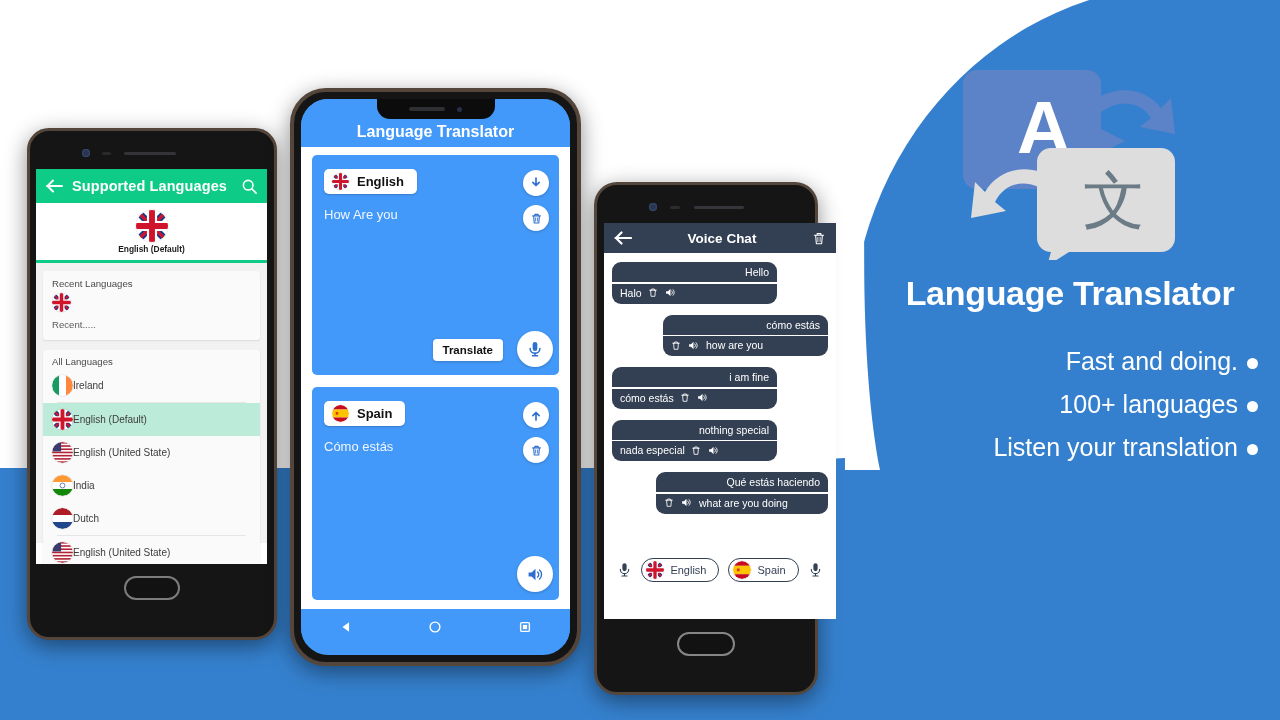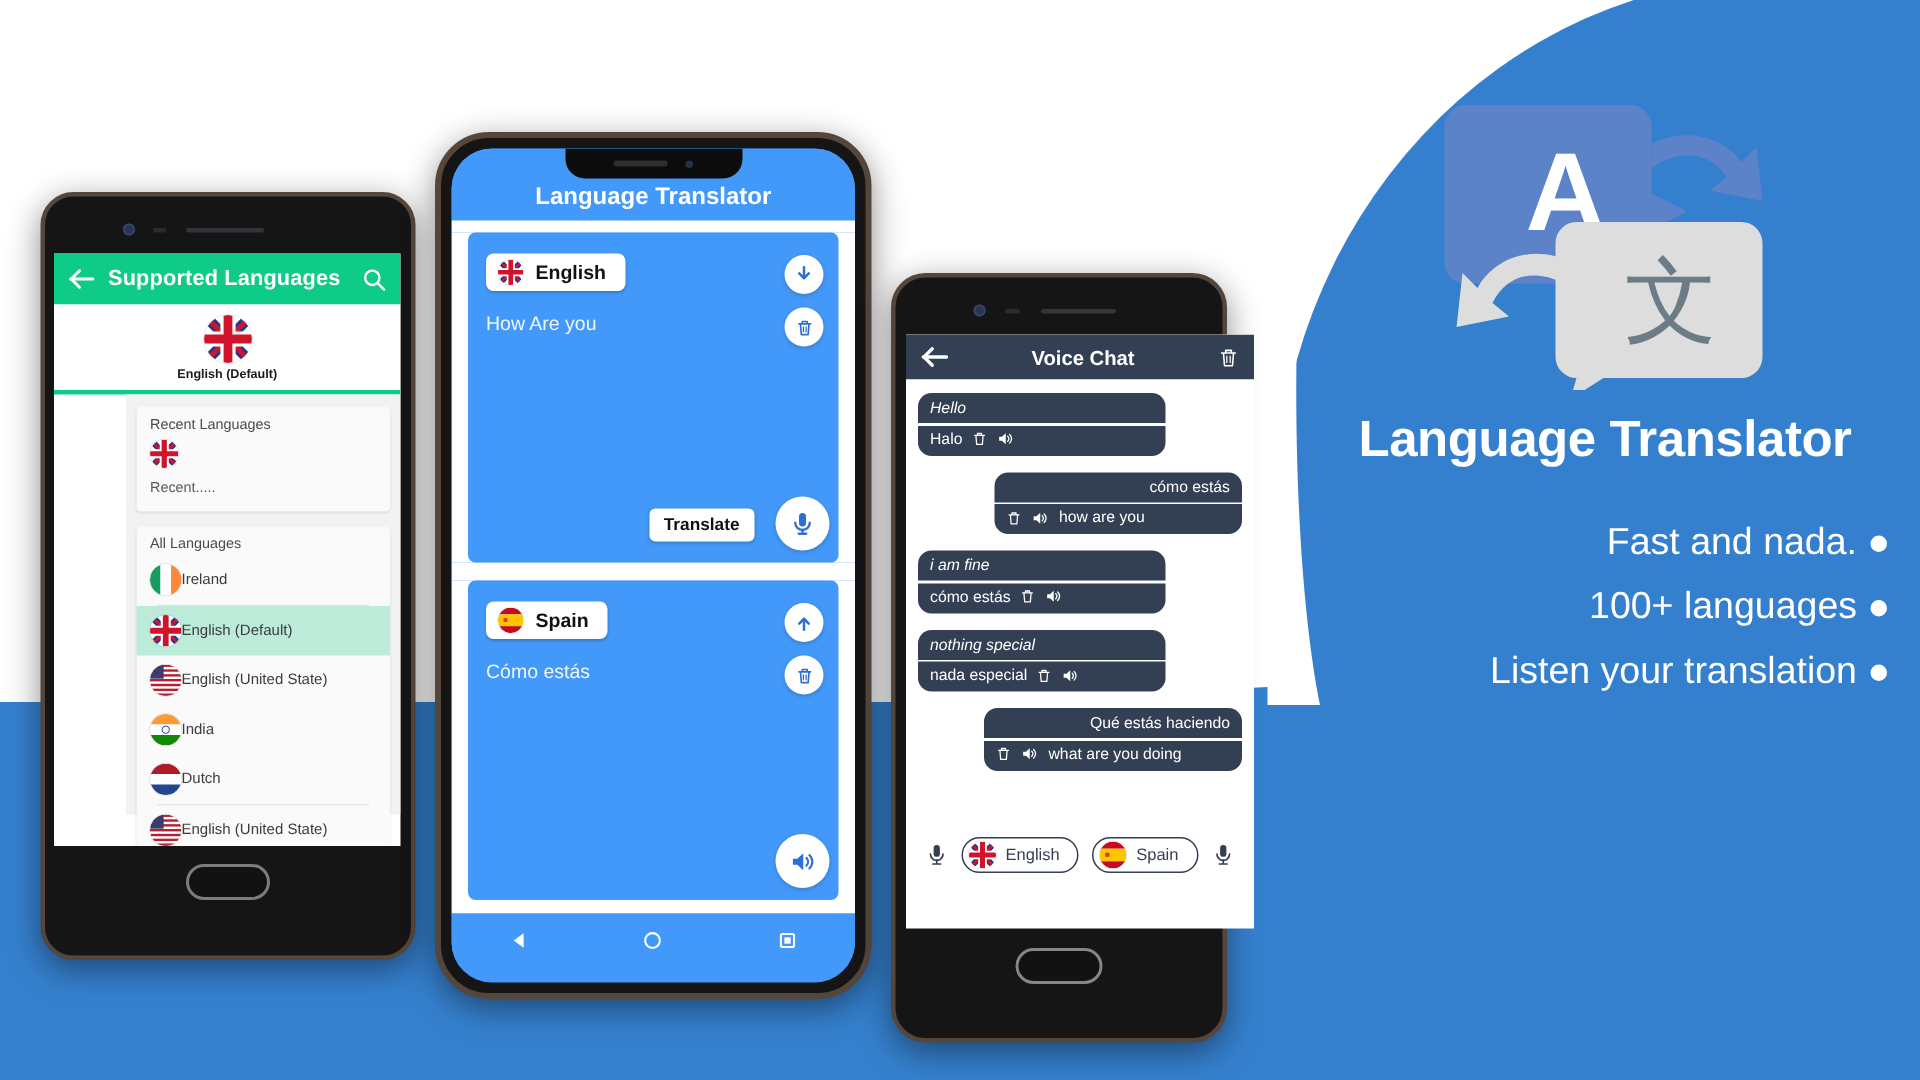--- a/index.html
+++ b/index.html
@@ -35,21 +35,21 @@
   .p1-sensor{ position:absolute; left:66px; top:21px; width:9px; height:3px; border-radius:2px; background:#2a2a2a;}
   .p1-speaker{ position:absolute; left:88px; top:21px; width:52px; height:3px; border-radius:2px; background:#32343a;}
   .p1-home { position:absolute; left:50%; top:448px; transform:translateX(-50%);
              width:56px; height:24px; border-radius:12px; border:2px solid #7c7c7c; background:#121212; }
 
   .p1-appbar{ height:34px; background:#0fcb88; display:flex; align-items:center; padding:0 10px; gap:9px; }
   .p1-title{ color:#fff; font-size:14.5px; font-weight:bold; letter-spacing:.1px; flex:1; }
   .p1-hero{ height:60px; background:#fff; display:flex; flex-direction:column; align-items:center;
             justify-content:center; border-bottom:3px solid #0fcb88; }
   .p1-hero-label{ font-size:8.4px; font-weight:bold; color:#1b1b1b; margin-top:2px; }
-  .p1-body{ background:#f2f2f2; padding:8px 7px 0 7px; height:280px;margin-left:48px; }
+  .p1-body{ background:#f2f2f2; padding:8px 7px 0 7px; height:280px; }
   .p1-card{ background:#fafafa; border-radius:3px; padding:7px 9px 10px; box-shadow:0 1px 2px rgba(0,0,0,.10); }
   .p1-card-h{ font-size:9.6px; color:#4a4a4a; margin-bottom:4px; }
   .p1-recent-name{ font-size:9.6px; color:#5a5a5a; margin-top:3px; }
   .p1-all{ background:#fafafa; border-radius:3px; margin-top:10px; padding-top:6px; box-shadow:0 1px 2px rgba(0,0,0,.10); }
   .p1-all-h{ font-size:9.6px; color:#4a4a4a; padding:0 9px 2px; }
   .p1-row{ display:flex; align-items:center; padding:5px 9px; height:33px; }
   .p1-row.sel{ background:#bdebd9; }
   .p1-row-label{ font-size:10px; color:#3c3c3c; }
   .p1-div{ height:1px; background:#e6e6e6; margin:0 14px; }
 
@@ -90,21 +90,21 @@
   .p3-home { position:absolute; left:50%; top:450px; transform:translateX(-50%);
              width:58px; height:24px; border-radius:12px; border:2px solid #868686; background:#121212; }
 
   .p3-appbar{ height:30px; background:#333f52; display:flex; align-items:center; padding:0 10px; }
   .p3-title{ color:#fff; font-size:13.5px; font-weight:bold; flex:1; text-align:center; }
   .p3-chat{ background:#fff; height:335px; padding:9px 8px 0; position:relative; }
   .bubble{ max-width:165px; margin-bottom:11px; }
   .bubble.left{ margin-right:auto; }
   .bubble.right{ margin-left:auto; }
   .bub-top{ background:#333f52; color:#fff; font-size:10.5px; padding:4px 8px; }
-  .bubble.left .bub-top{ border-radius:9px 9px 0 0; text-align:left;font-style:italic; }
+  .bubble.left .bub-top{ border-radius:9px 9px 0 0; text-align:right; }
   .bubble.right .bub-top{ border-radius:9px 9px 0 0; text-align:right; }
   .bub-bot{ background:#333f52; color:#fff; font-size:10.5px; padding:3px 8px 5px;
             display:flex; align-items:center; gap:6px; margin-top:1.5px; }
   .bubble.left .bub-bot{ border-radius:0 0 9px 9px; }
   .bubble.right .bub-bot{ border-radius:0 0 9px 9px; justify-content:flex-start; }
   .p3-bottom{ position:absolute; left:0; bottom:0; width:100%; height:36px; background:#fff;
               display:flex; align-items:center; justify-content:center; gap:9px; }
   .p3-langchip{ display:flex; align-items:center; gap:6px; border:1.4px solid #333f52; border-radius:12px;
                 padding:2px 12px 2px 4px; }
   .p3-langchip-label{ font-size:11px; color:#333f52; font-weight:500; }
@@ -642,21 +642,21 @@
         <text x="128" y="162" font-family="'Liberation Sans', sans-serif" font-size="62" fill="#6b7c86">文</text>
 
         <path d="M86,112 C62,104 40,114 30,132 l-10,-10 l-4,36 l35,-7 l-11,-9 C48,126 64,118 86,128 Z" fill="#dddddd"></path>
       </svg>
     </div>
 
     <div class="promo-title">Language Translator</div>
 
     <div class="promo-list">
       <div class="promo-li">
-        <span>Fast and nada.</span><span class="dot"></span>
+        <span>Fast and doing.</span><span class="dot"></span>
       </div>
       <div class="promo-li">
         <span>100+ languages</span><span class="dot"></span>
       </div>
       <div class="promo-li">
         <span>Listen your translation</span><span class="dot"></span>
       </div>
     </div>
   </div>
 

